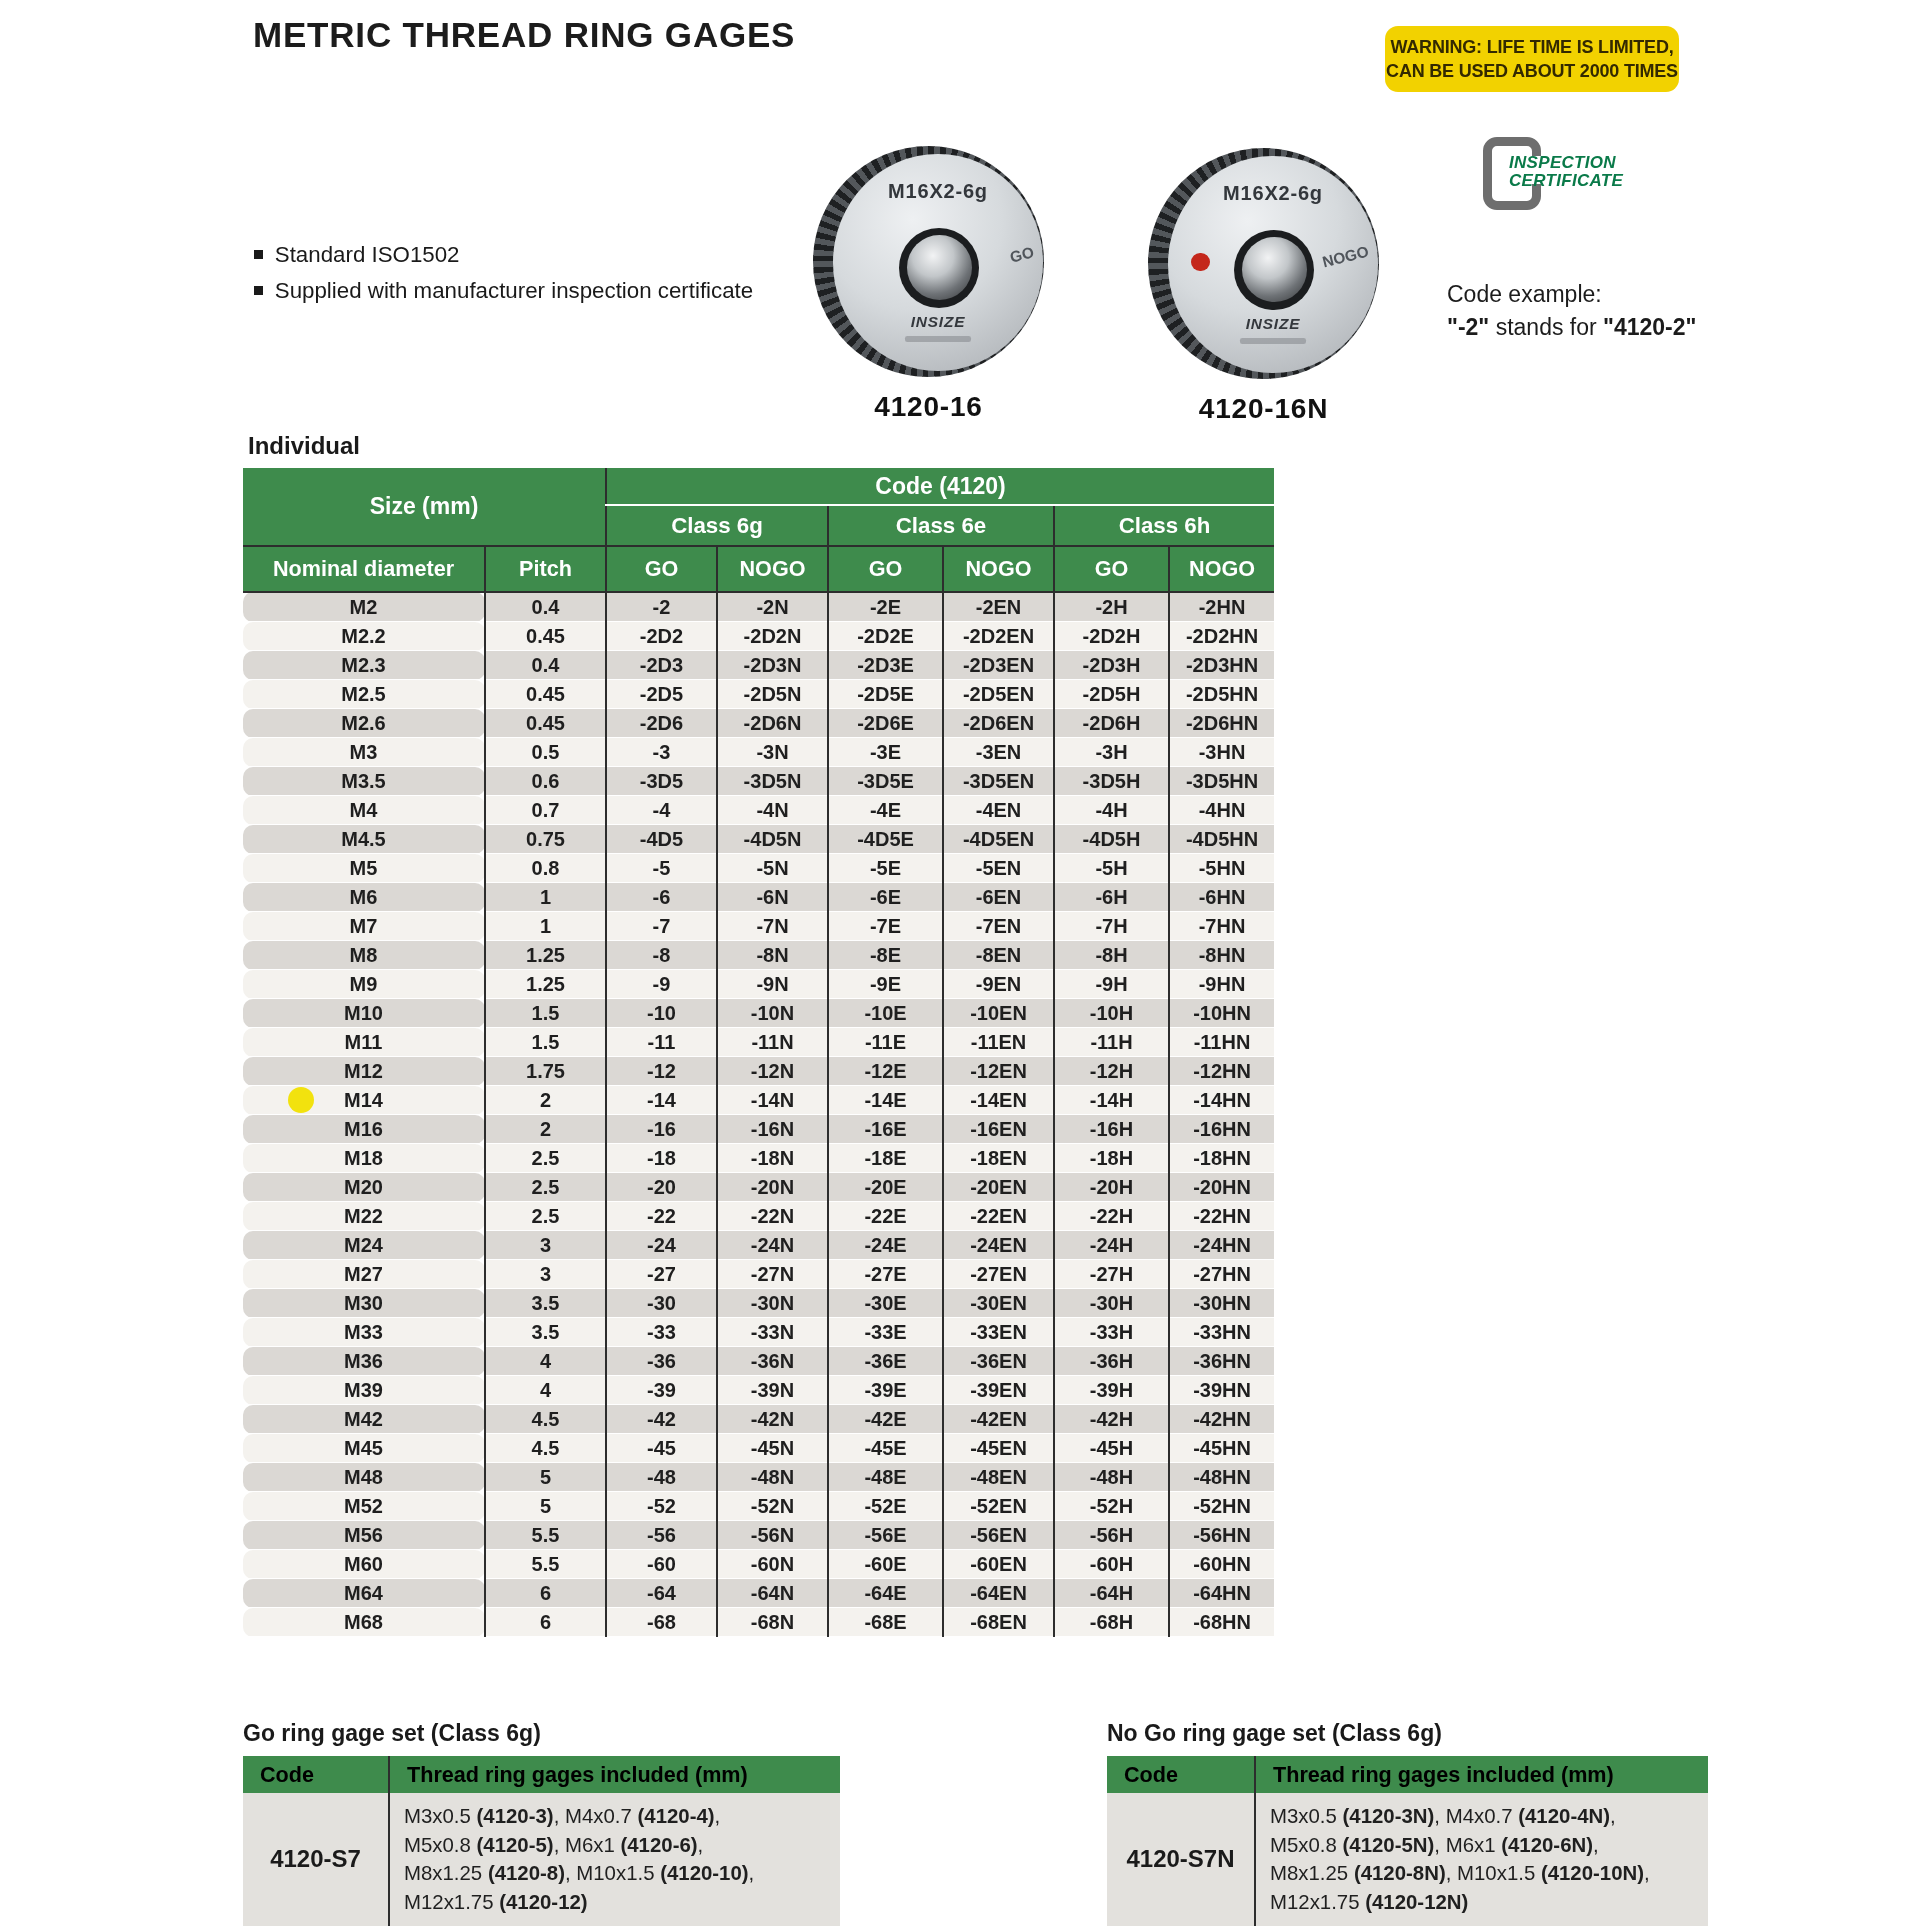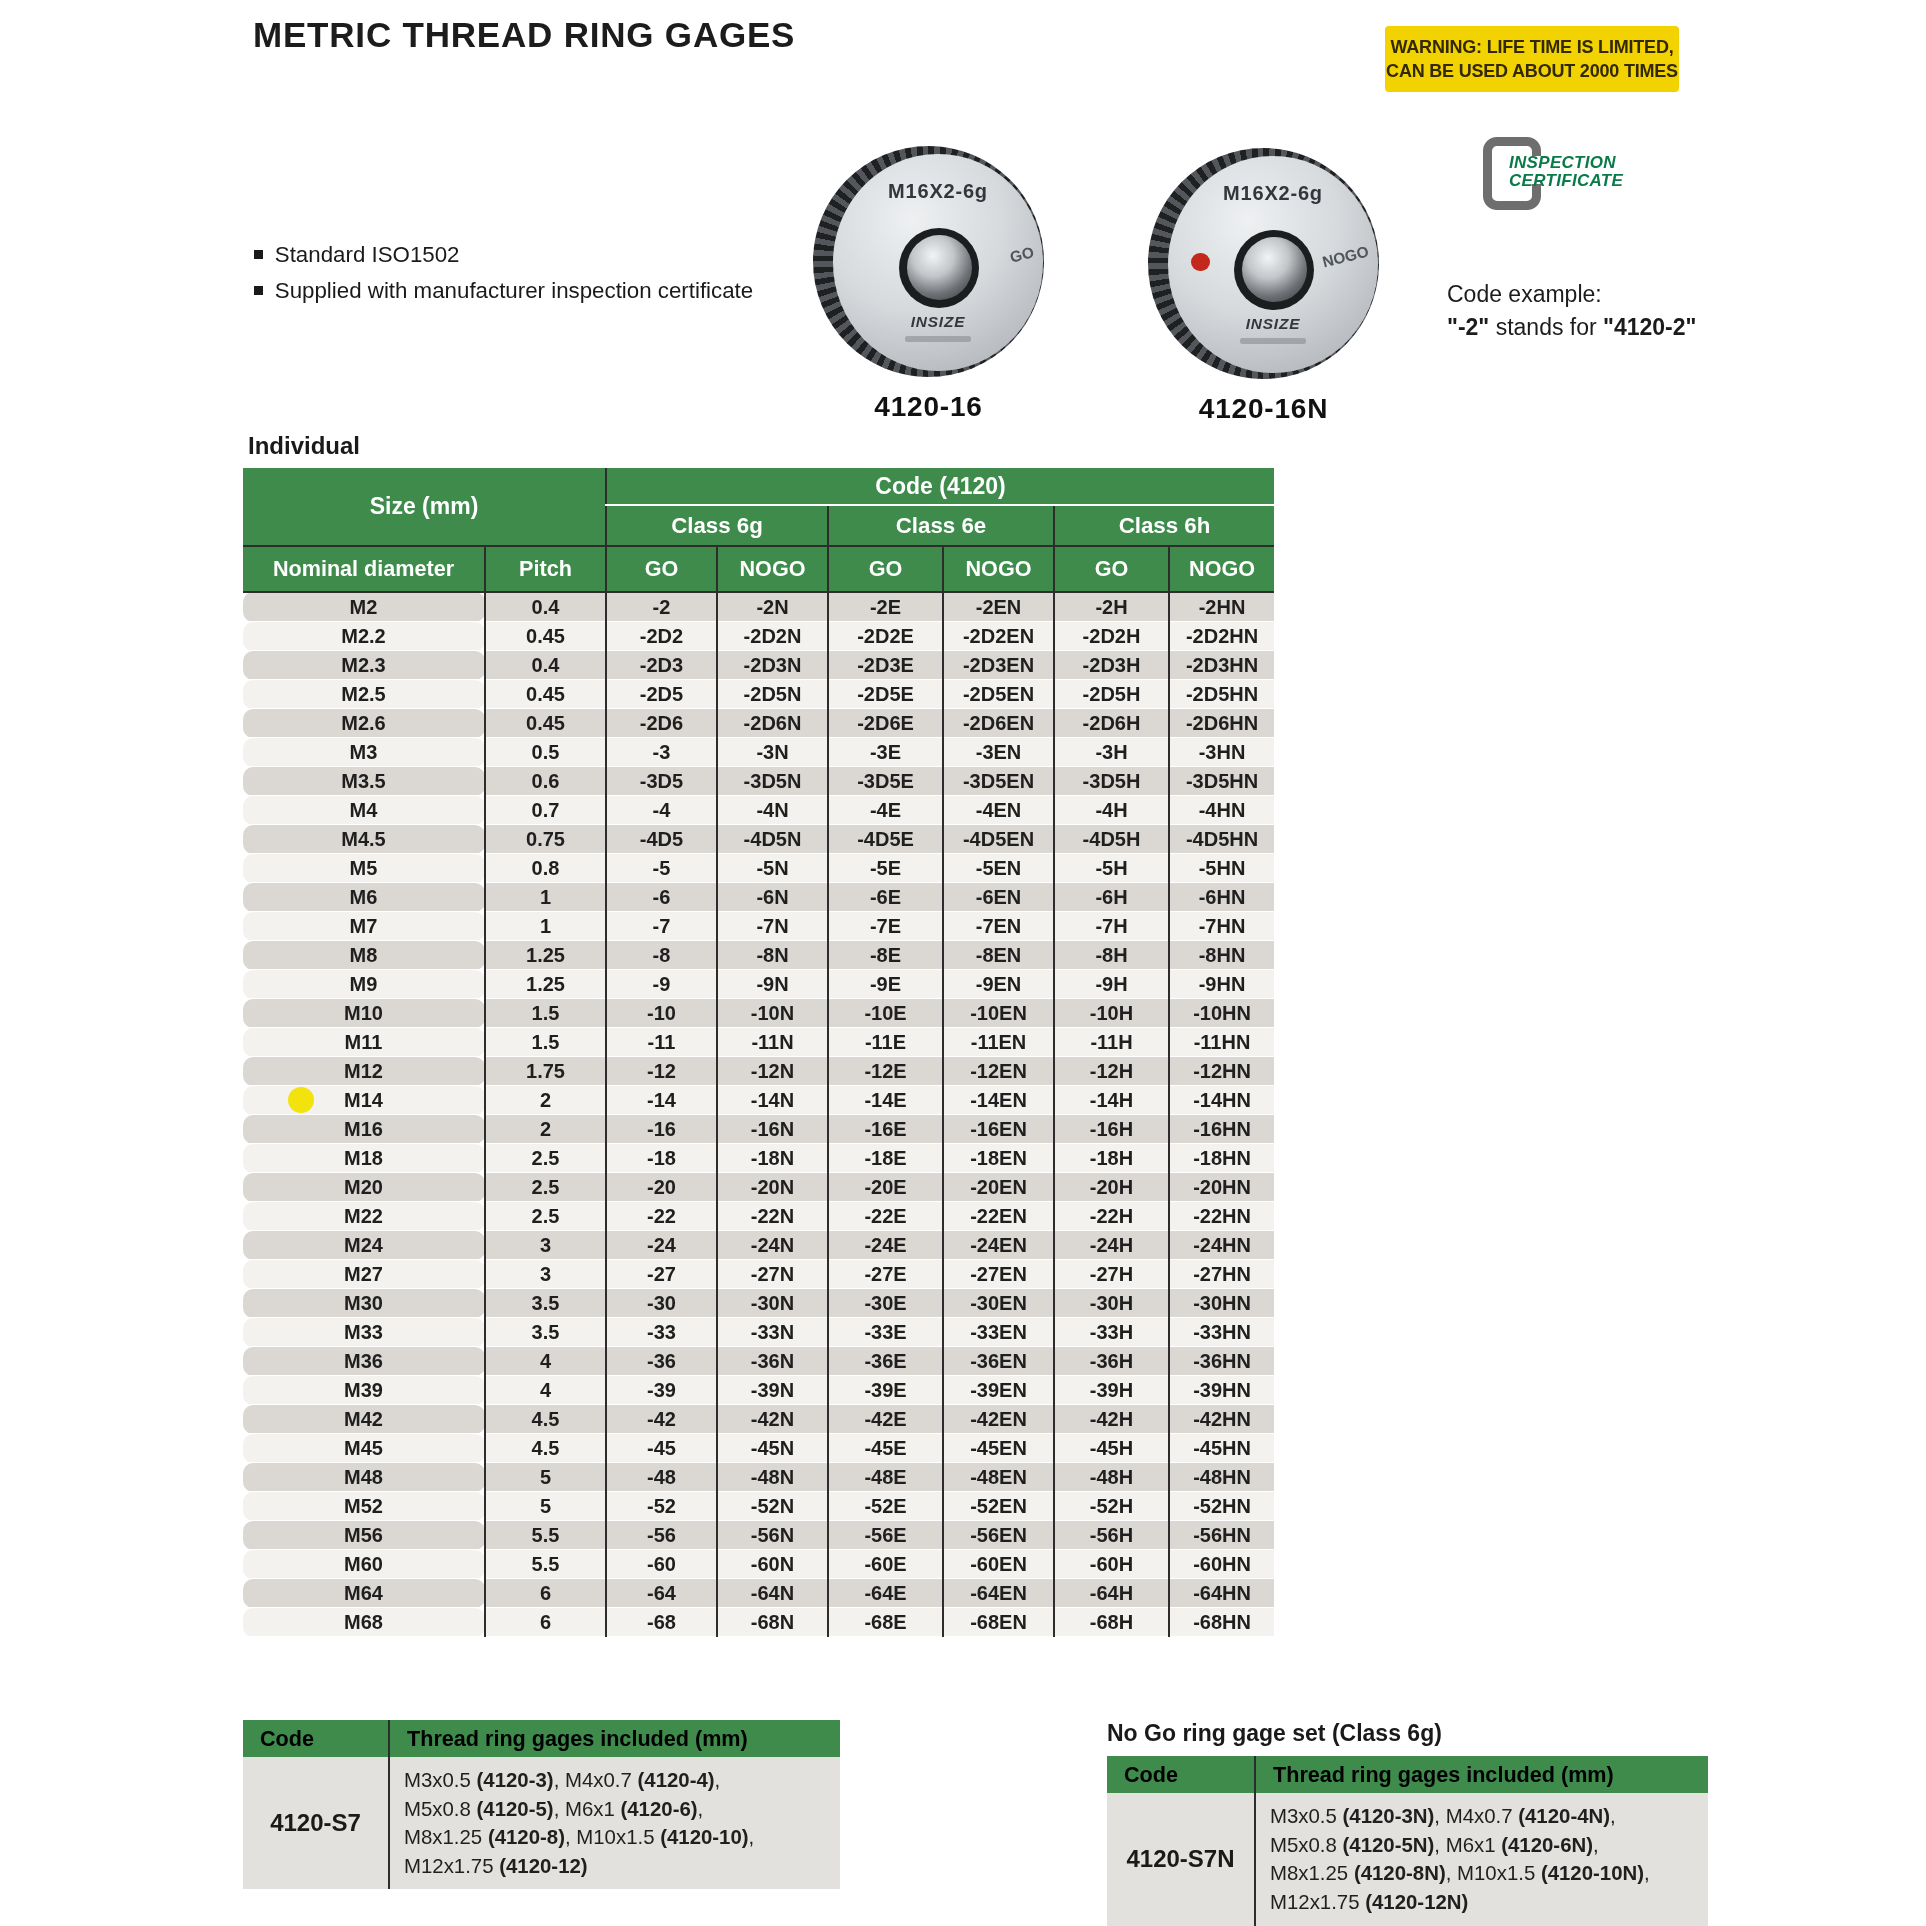--- a/index.html
+++ b/index.html
@@ -2,21 +2,21 @@
 <html style="font-size:12.3px"><head>
 <meta charset="utf-8">
 <style>
   html,body{margin:0;padding:0;}
   body{width:1926px;height:1926px;background:#ffffff;position:relative;
        font-family:"Liberation Sans",sans-serif;color:#1a1a1a;overflow:hidden;}
 
   
   .page-title{position:absolute;left:253px;top:15.4px;font-size:35px;font-weight:bold;
               letter-spacing:0.8px;color:#1c1c1c;}
-  .warning{position:absolute;left:1385px;top:26px;width:294px;height:66px;border-radius:4px;
+  .warning{position:absolute;left:1385px;top:26px;width:294px;height:66px;border-radius:13px;
            background:#f2d200;display:flex;flex-direction:column;justify-content:center;
            align-items:center;text-align:center;font-weight:bold;font-size:18px;
            line-height:1.35;color:#332900;letter-spacing:-0.2px;}
   .features{position:absolute;left:254px;top:242px;font-size:22.3px;}
   .feature-line{margin-bottom:10px;white-space:nowrap;}
   .bullet{display:inline-block;width:8.5px;height:8.5px;background:#1a1a1a;margin-right:12.3px;
           vertical-align:middle;margin-top:-3.1px;}
 
   
   .ring{position:absolute;width:231px;height:231px;}
@@ -534,20 +534,21 @@
           <td class="bl">-68N</td>
           <td class="bl">-68E</td>
           <td class="bl">-68EN</td>
           <td class="bl">-68H</td>
           <td class="bl">-68HN</td>
         </tr>
       </tbody>
   </table>
 
   <div class="set set-left">
+    <div class="set-title">Go ring gage set (Class 6g)</div>
     <table class="set-table">
       <colgroup>
           <col style="width:146px">
           <col style="width:451px">
         </colgroup>
       <thead>
         <tr>
           <th>Code</th>
           <th class="bl">Thread ring gages included (mm)</th>
         </tr>

